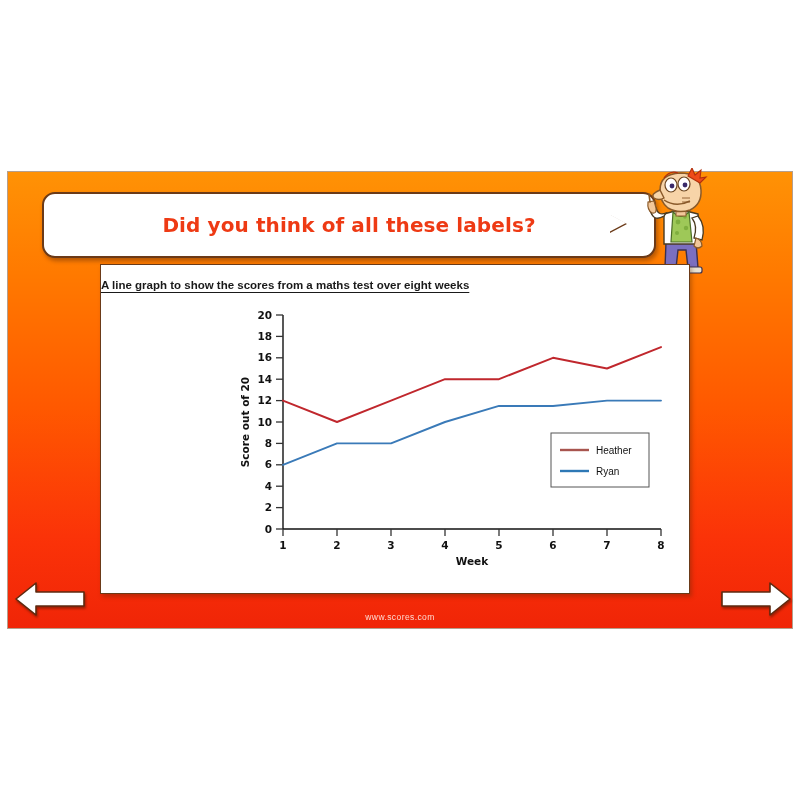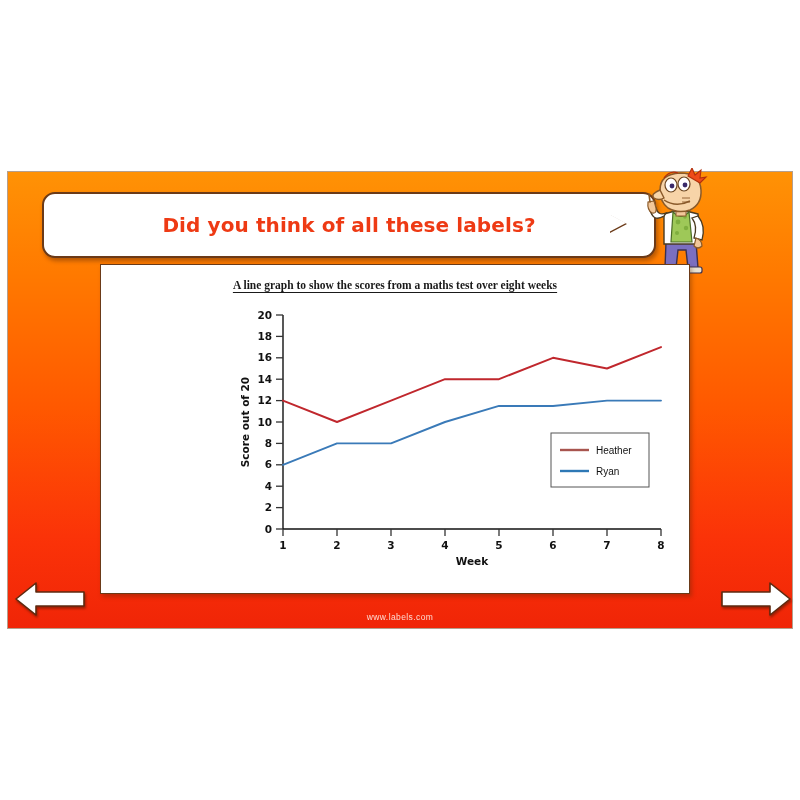--- a/index.html
+++ b/index.html
@@ -41,23 +41,23 @@
   .toon{position:absolute;left:636px;top:-4px;width:74px;height:112px;}
   .toon svg{display:block;}
 
   
   .panel{
     position:absolute;left:92px;top:92px;width:588px;height:328px;
     background:#fff;border:1.5px solid #6b3a18;
     box-shadow:2px 3px 4px rgba(90,40,10,.35);
   }
   .chart-title{
-    position:absolute;left:0;top:14px;width:100%;text-align:center;
+    position:absolute;left:0;top:14px;width:100%;text-align:left;
     font-size:11.5px;font-weight:bold;color:#1a1a1a;
-    font-family:Liberation Serif, serif;
+    font-family:Liberation Sans, sans-serif;
     text-decoration:underline;text-underline-offset:3px;
   }
 
   
   .plot{position:absolute;left:118px;top:44px;width:450px;height:262px;}
   .plot svg{display:block;}
 
   
   .footer{
     position:absolute;left:0;bottom:6px;width:100%;text-align:center;
@@ -176,21 +176,21 @@
             <polyline points="64,155.8 118,134.39999999999998 172,134.39999999999998 226,113 280,96.95 334,96.95 388,91.6 442,91.6" fill="none" stroke="#3a7ab8" stroke-width="1.9" stroke-linejoin="round" stroke-linecap="round"></polyline>
             <rect x="332" y="124" width="98" height="54" fill="#fff" stroke="#555" stroke-width="1"></rect>
             <line x1="341" y1="141" x2="370" y2="141" stroke="#a8554f" stroke-width="2.4"></line>
             <text x="377" y="144.6" font-size="10" font-family="&quot;Liberation Sans&quot;, sans-serif" fill="#111">Heather</text>
             <line x1="341" y1="162" x2="370" y2="162" stroke="#2e78b5" stroke-width="2.4"></line>
             <text x="377" y="165.6" font-size="10" font-family="&quot;Liberation Sans&quot;, sans-serif" fill="#111">Ryan</text>
           </svg>
       </div>
     </div>
 
-    <div class="footer">www.labels.com</div>
+    <div class="footer">www.scores.com</div>
 
     <div class="arrow arrow-left">
       <svg width="72" height="38" viewBox="0 0 72 38" xmlns="http://www.w3.org/2000/svg">
         <path d="M2 19 L22 3 L22 12 L70 12 L70 26 L22 26 L22 35 Z" fill="#ffffff" stroke="#5d2a10" stroke-width="1.6" stroke-linejoin="round"></path>
       </svg>
     </div>
     <div class="arrow arrow-right">
       <svg width="72" height="38" viewBox="0 0 72 38" xmlns="http://www.w3.org/2000/svg">
         <path d="M70 19 L50 3 L50 12 L2 12 L2 26 L50 26 L50 35 Z" fill="#ffffff" stroke="#5d2a10" stroke-width="1.6" stroke-linejoin="round"></path>
       </svg>

